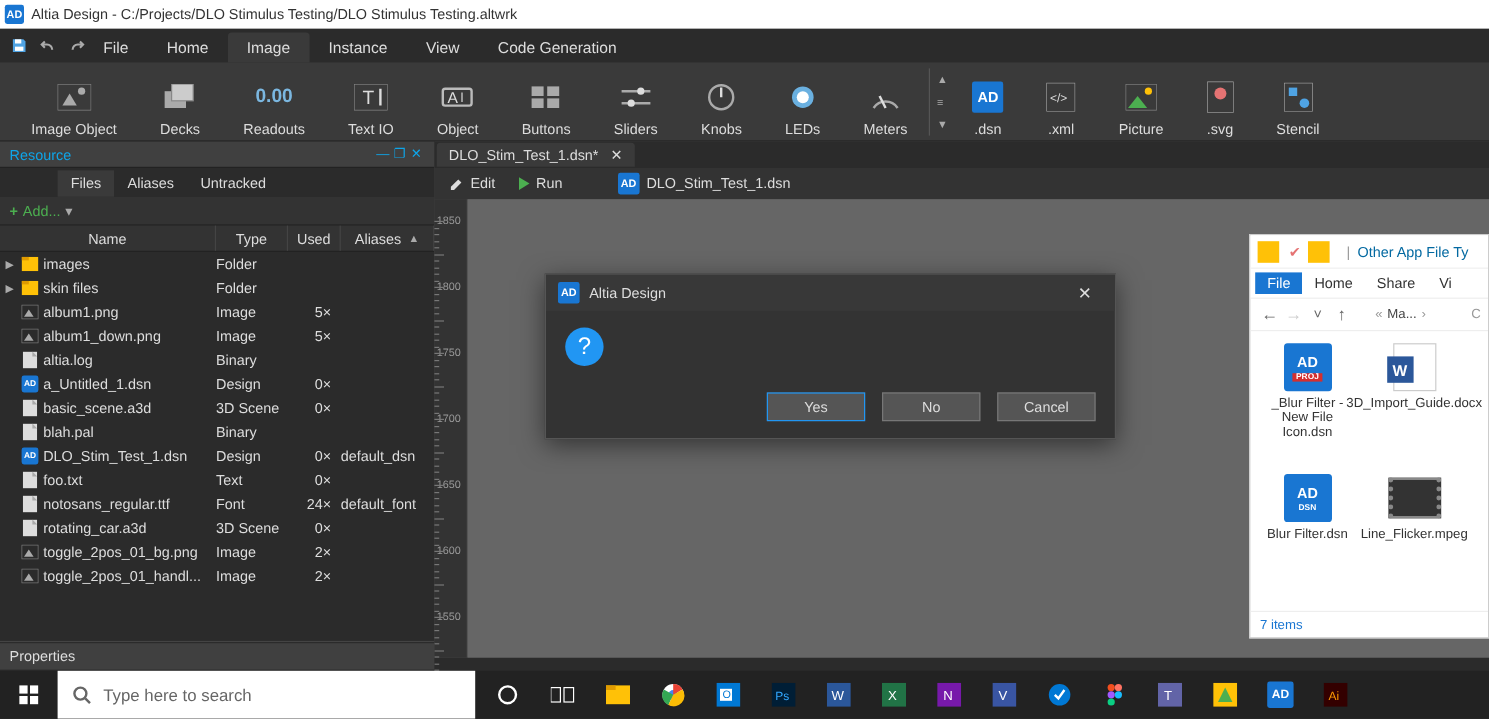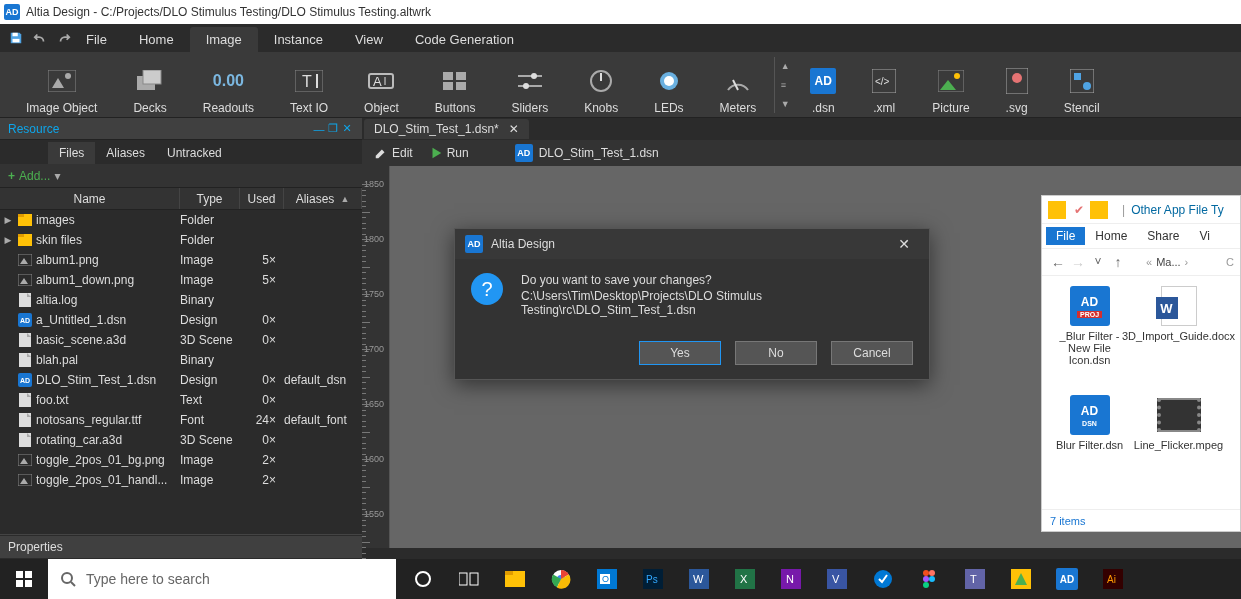--- a/index.html
+++ b/index.html
@@ -590,24 +590,20 @@
 
 <div class="dialog">
   <div class="dlg-title">
     <span class="ad-box" style="margin-right:8px">AD</span>
     <span>Altia Design</span>
     <span class="spacer"></span>
     <span class="close">✕</span>
   </div>
   <div class="dlg-body">
     <div class="qicon">?</div>
-    <div class="msg">
-      <div>Do you want to save your changes?</div>
-      <div>C:\Users\Tim\Desktop\Projects\DLO Stimulus Testing\rc\DLO_Stim_Test_1.dsn</div>
-    </div>
   </div>
   <div class="dlg-btns">
     <div class="dlg-btn primary">Yes</div>
     <div class="dlg-btn">No</div>
     <div class="dlg-btn">Cancel</div>
   </div>
 </div>
 
 <div class="explorer">
   <div class="exp-top">

